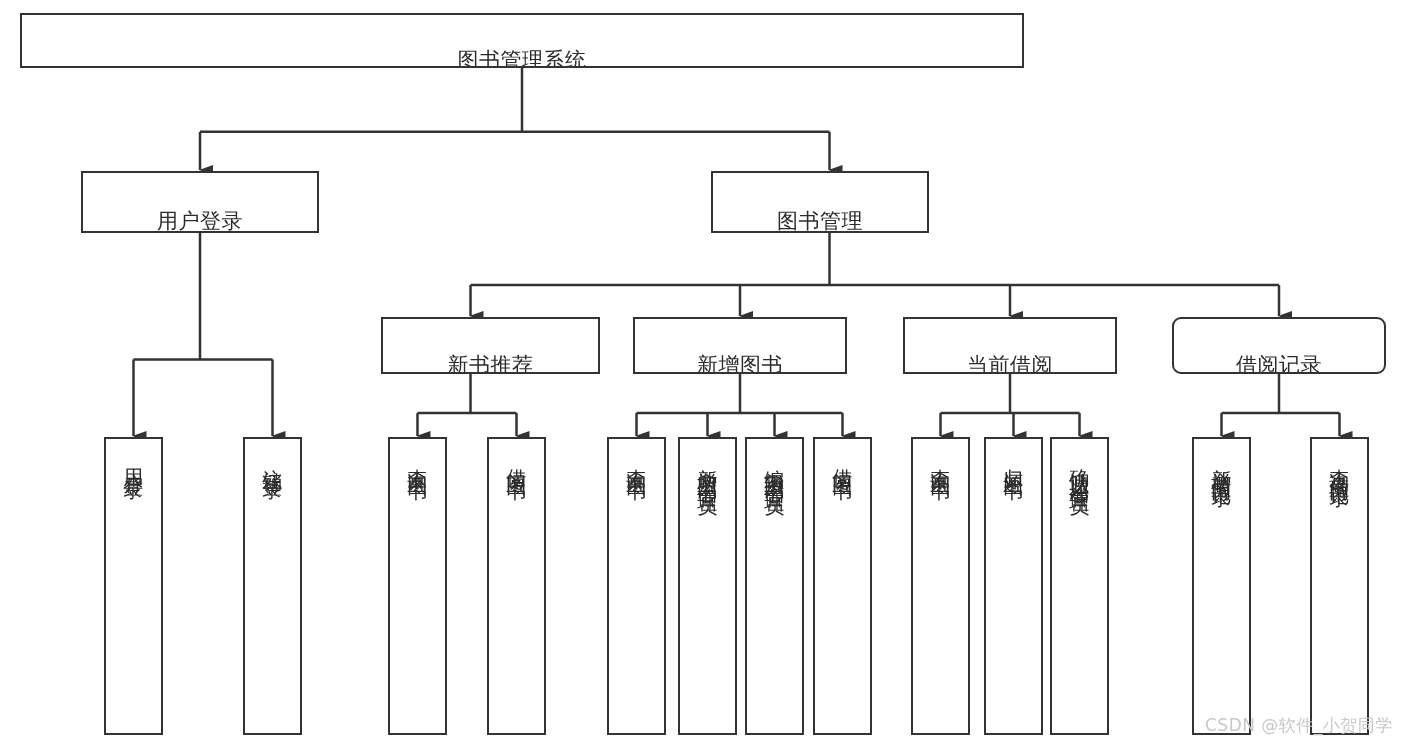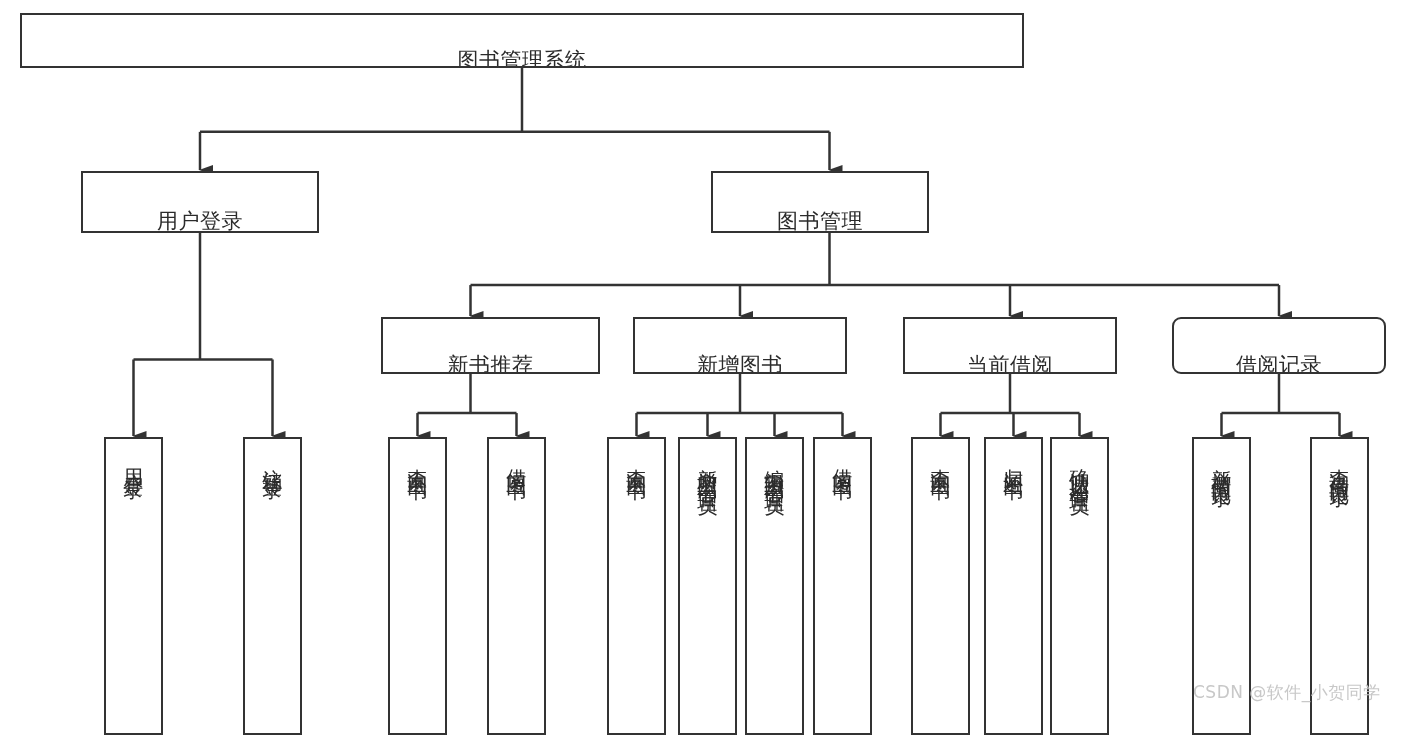--- a/index.html
+++ b/index.html
@@ -163,14 +163,14 @@
       <div class="node-box vertical" style="left: 1050px; top: 437px; width: 59px; height: 298px;">
         <span class="node-label">确认归还（管理员）</span>
       </div>
       <div class="node-box vertical" style="left: 1192px; top: 437px; width: 59px; height: 298px;">
         <span class="node-label">新增借阅记录</span>
       </div>
       <div class="node-box vertical" style="left: 1310px; top: 437px; width: 59px; height: 298px;">
         <span class="node-label">查询借阅记录</span>
       </div>
     </div>
-  <div class="watermark" style="left: 1193px; top: 681px;">CSDN @软件_小贺同学</div>
+  <div class="watermark" style="left: 1193px; top: 714px; padding-left: 12px;">CSDN @软件_小贺同学</div>
 </div>
 
 </body></html>

